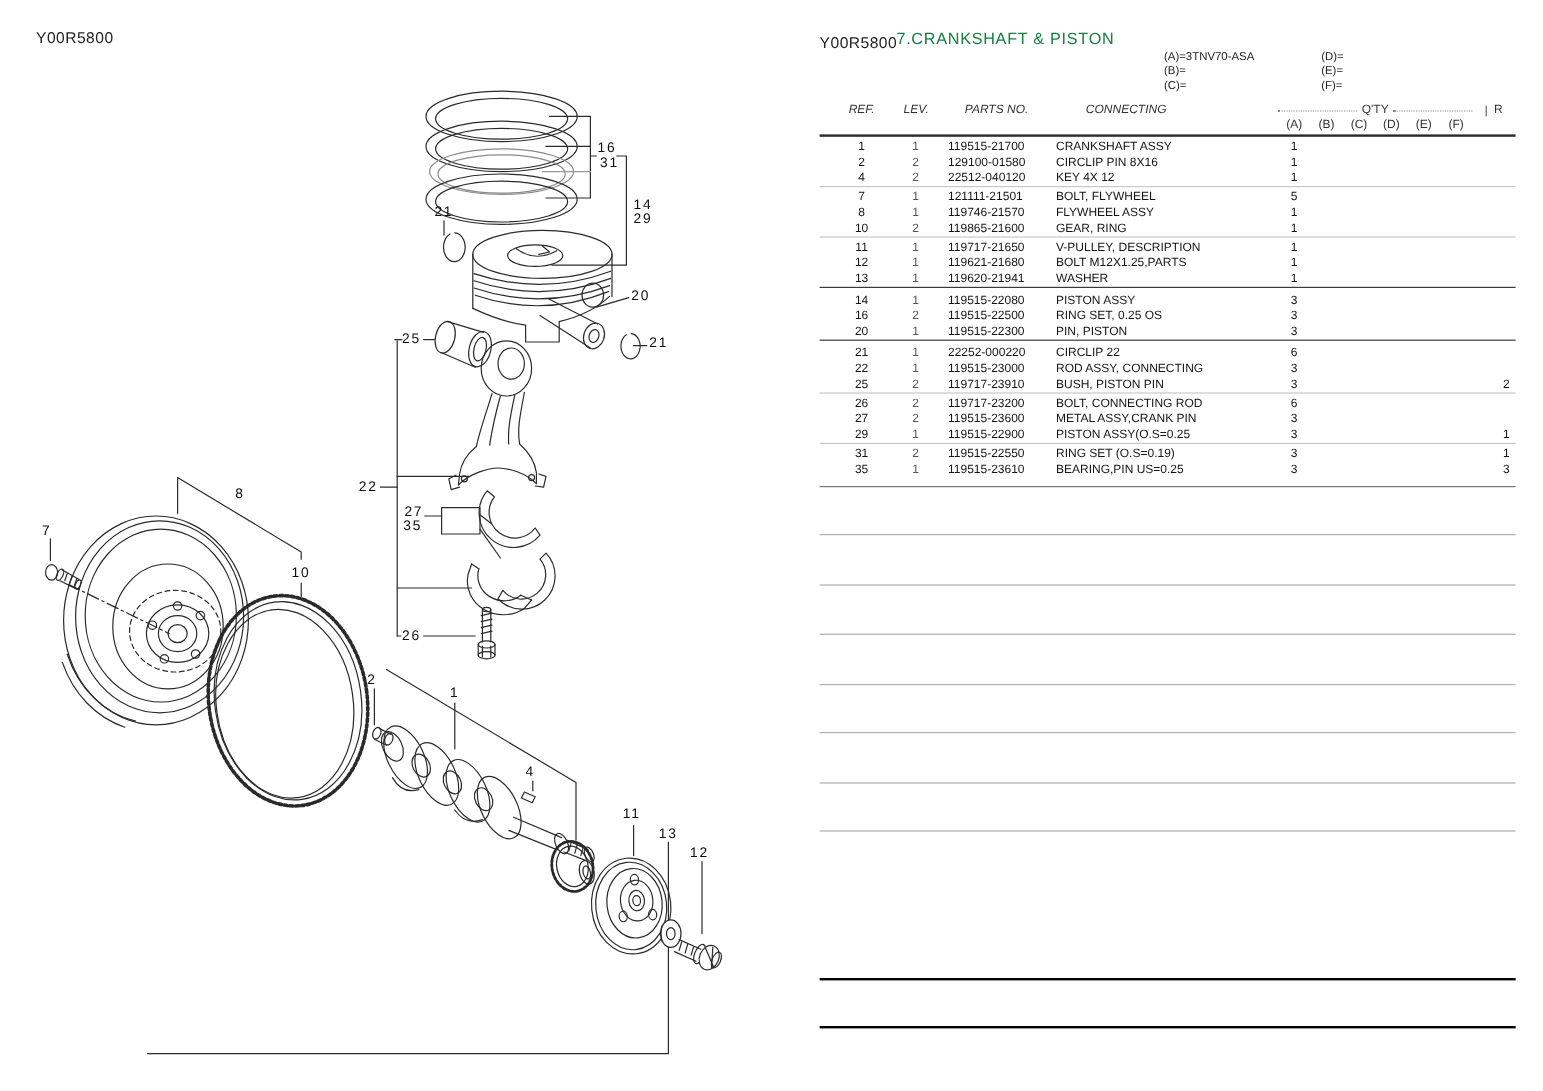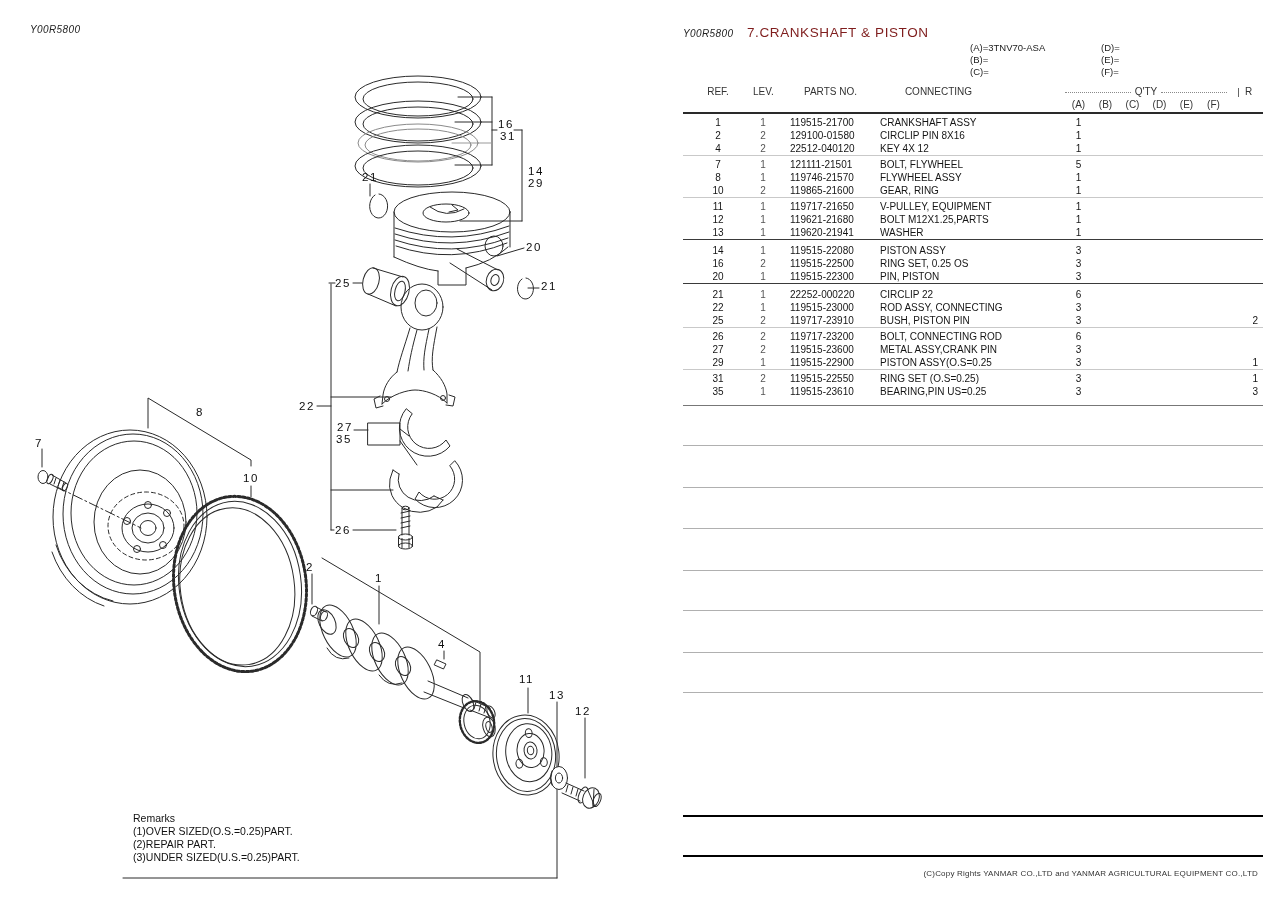--- a/index.html
+++ b/index.html
@@ -3,29 +3,29 @@
 <meta charset="utf-8">
 <style>
   html,body{margin:0;padding:0;background:#e8e8e8;}
   .page{
     position:relative;width:1286px;height:909px;background:#ffffff;
     font-family:"Liberation Sans","DejaVu Sans",sans-serif;color:#111;
     overflow:hidden;
   }
   .abs{position:absolute;}
   
-  .code{font-size:10px;letter-spacing:.4px;color:#222;font-style:italic;}
+  .code{font-size:13px;letter-spacing:.4px;color:#222;}
   .fig-title{font-size:17px;letter-spacing:.5px;color:#111;}
-  .sec-title{font-size:13.5px;letter-spacing:.6px;color:#7f1d1d;}
+  .sec-title{font-size:13.5px;letter-spacing:.6px;color:#15803d;}
   .app-col{font-size:9.5px;line-height:12px;color:#222;}
   
   .ptable{position:absolute;left:683px;top:86px;width:580px;font-size:10px;color:#151515;}
   .t-headrow{position:absolute;top:0;left:0;width:580px;display:flex;color:#333;}
   .t-subrow{position:absolute;top:13px;left:382px;width:162px;display:flex;color:#333;}
-  .hc{text-align:center;}
+  .hc{text-align:center;font-style:italic;}
   .hc-ref{width:70px;}
   .hc-lev{width:20px;text-align:center;}
   .hc-parts{width:95px;padding-left:20px;box-sizing:border-box;}
   .hc-desc{width:197px;padding-right:56px;box-sizing:border-box;}
   .hc-qty{width:162px;display:flex;align-items:center;gap:4px;}
   .hc-r{width:36px;padding-left:18px;box-sizing:border-box;}
   .dash{flex:1;border-top:1px dotted #8a8a8a;margin-top:1px;}
   .sub-col{width:27px;text-align:center;}
   .t-rule{position:absolute;top:26px;left:0;width:580px;height:2px;background:#2a2a2a;}
   .t-body{position:absolute;top:30px;left:0;width:580px;}
@@ -393,21 +393,21 @@
             <div class="c-qty"></div>
             <div class="c-qty"></div>
             <div class="c-r"></div>
           </div>
         </div>
         <div class="group sep-dark">
           <div class="row">
             <div class="c-ref">11</div>
             <div class="c-lev">1</div>
             <div class="c-parts">119717-21650</div>
-            <div class="c-desc">V-PULLEY, EQUIPMENT</div>
+            <div class="c-desc">V-PULLEY, DESCRIPTION</div>
             <div class="c-qty">1</div>
             <div class="c-qty"></div>
             <div class="c-qty"></div>
             <div class="c-qty"></div>
             <div class="c-qty"></div>
             <div class="c-qty"></div>
             <div class="c-r"></div>
           </div>
           <div class="row">
             <div class="c-ref">12</div>
@@ -557,21 +557,21 @@
             <div class="c-qty"></div>
             <div class="c-qty"></div>
             <div class="c-r">1</div>
           </div>
         </div>
         <div class="group sep-none">
           <div class="row">
             <div class="c-ref">31</div>
             <div class="c-lev">2</div>
             <div class="c-parts">119515-22550</div>
-            <div class="c-desc">RING SET (O.S=0.25)</div>
+            <div class="c-desc">RING SET (O.S=0.19)</div>
             <div class="c-qty">3</div>
             <div class="c-qty"></div>
             <div class="c-qty"></div>
             <div class="c-qty"></div>
             <div class="c-qty"></div>
             <div class="c-qty"></div>
             <div class="c-r">1</div>
           </div>
           <div class="row">
             <div class="c-ref">35</div>
@@ -596,24 +596,15 @@
   <div class="hline" style="top:445px"></div>
   <div class="hline" style="top:487px"></div>
   <div class="hline" style="top:528px"></div>
   <div class="hline" style="top:570px"></div>
   <div class="hline" style="top:610px"></div>
   <div class="hline" style="top:652px"></div>
   <div class="hline" style="top:692px"></div>
   <div class="hline hline-dark" style="top:815px"></div>
   <div class="hline hline-dark" style="top:855px"></div>
 
-  <div class="remarks">
-    <div>Remarks</div>
-    <div id="remarks-lines">
-        <div class="remark-line">(1)OVER SIZED(O.S.=0.25)PART.</div>
-        <div class="remark-line">(2)REPAIR PART.</div>
-        <div class="remark-line">(3)UNDER SIZED(U.S.=0.25)PART.</div>
-      </div>
-  </div>
-
-  <div class="footer">(C)Copy Rights  YANMAR CO.,LTD and YANMAR AGRICULTURAL EQUIPMENT CO.,LTD</div>
+
 
 </div>
 
 </body></html>

